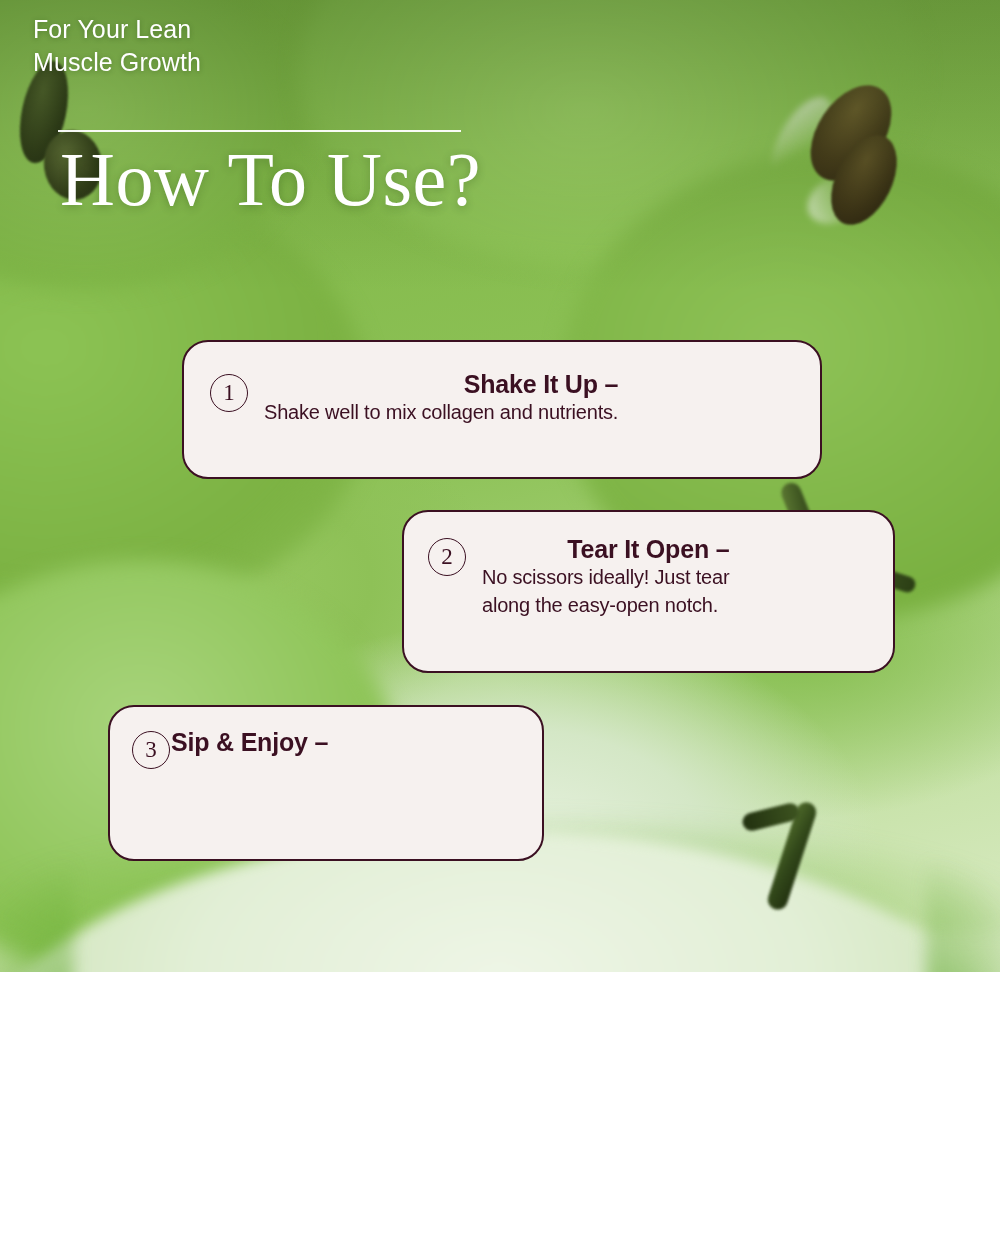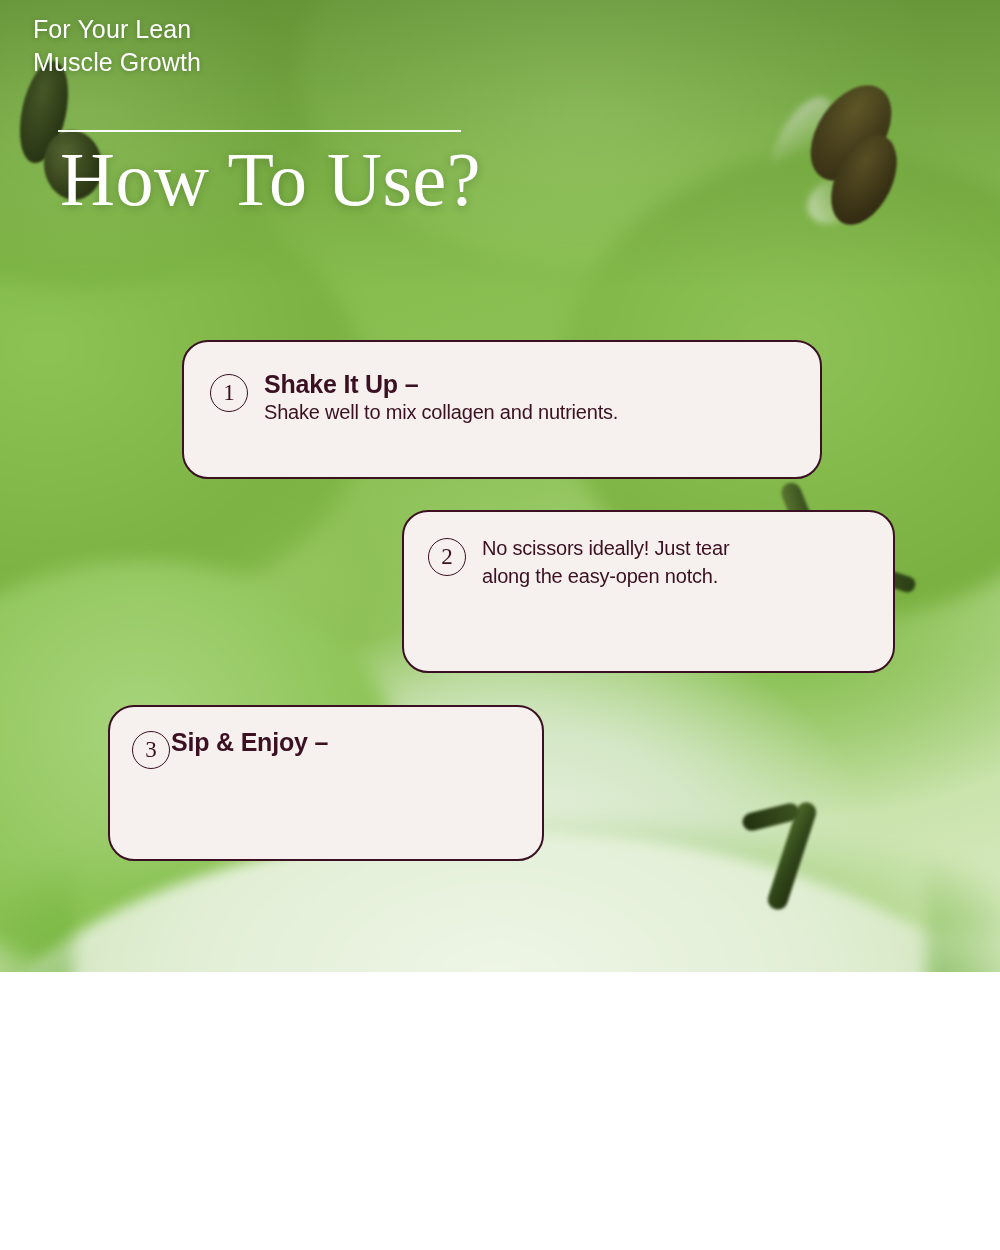--- a/index.html
+++ b/index.html
@@ -199,20 +199,21 @@
     display:flex; align-items:center; justify-content:center;
   }
 
   .card-body { color:#3b1022; }
 
   .card-title {
     font-size:25px;
     font-weight:bold;
     letter-spacing:-0.2px;
     white-space:nowrap;
+    text-align:right;
   }
   .card-text {
     font-size:20px;
     font-weight:normal;
     letter-spacing:-0.2px;
     line-height:1.38;
     white-space:pre-line;
   }
 
   
@@ -271,20 +272,21 @@
     <div class="card-num">1</div>
     <div class="card-body">
       <div class="card-title">Shake It Up –</div>
       <div class="card-text">Shake well to mix collagen and nutrients.</div>
     </div>
   </div>
 
   <div class="card" id="card-2">
     <div class="card-num">2</div>
     <div class="card-body">
+      <div class="card-title">Tear It Open –</div>
       <div class="card-text">No scissors ideally! Just tear
 along the easy-open notch.</div>
     </div>
   </div>
 
   <div class="card" id="card-3">
     <div class="card-num">3</div>
     <div class="card-body">
       <div class="card-title">Sip &amp; Enjoy –</div>
     </div>

